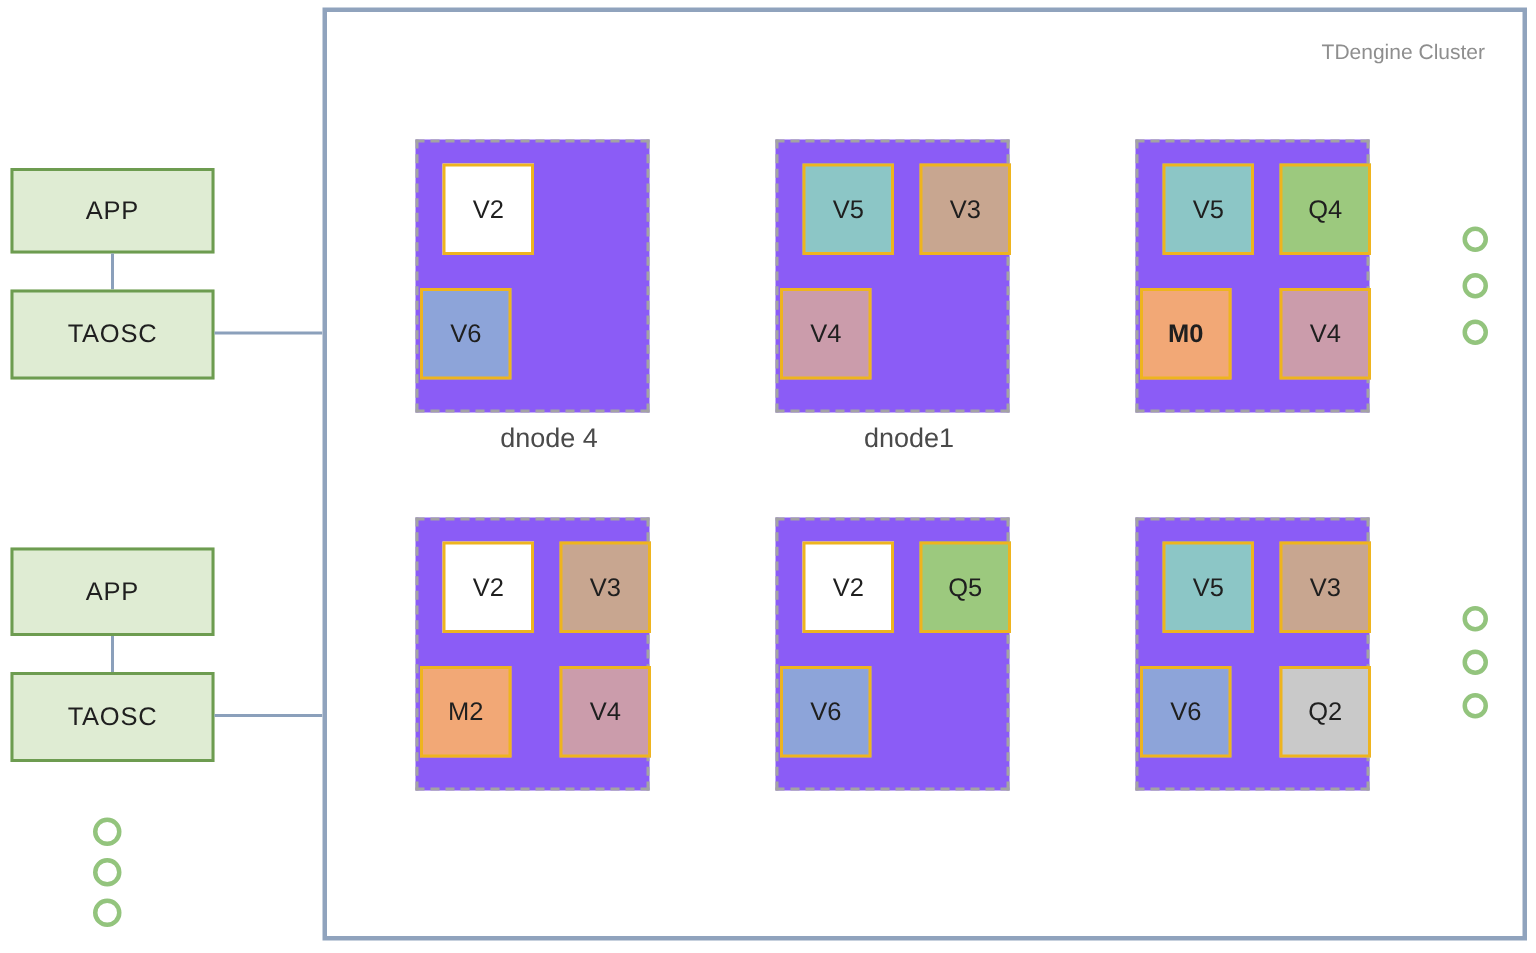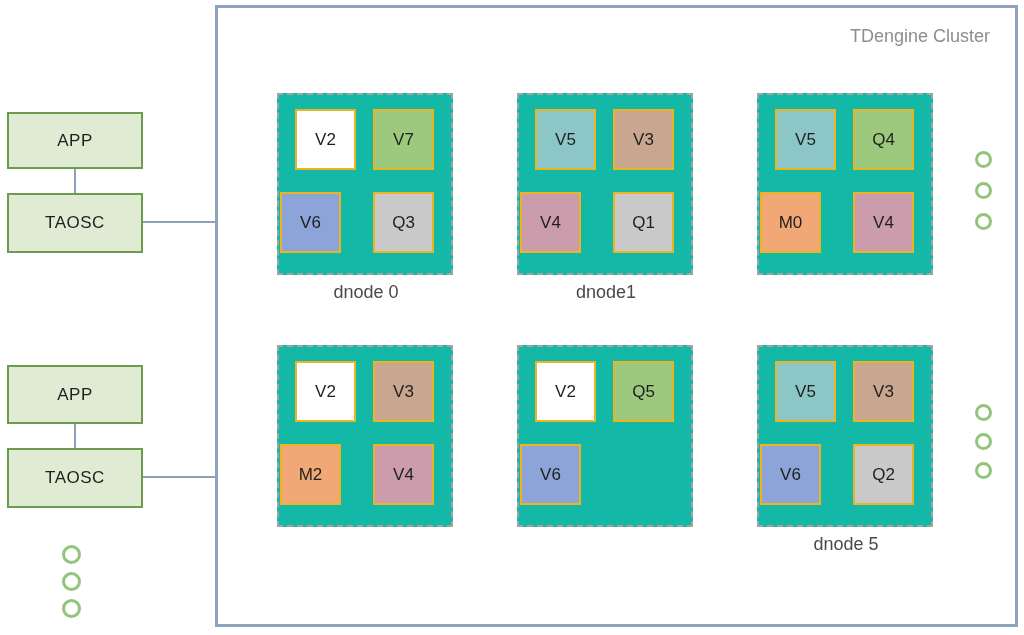--- a/index.html
+++ b/index.html
@@ -35,30 +35,30 @@
     width: 803px;
     height: 622px;
     border: 3px solid #90a3bd;
     box-sizing: border-box;
     background: #ffffff;
   }
   .cluster-title {
     position: absolute;
     top: 21px;
     right: 28px;
-    font-size: 18px;
+    font-size: 14px;
     color: #8e8e8e;
   }
   
   .dnode { position: absolute; width: 178px; }
   .dnode-box {
     position: relative;
-    width: 176px;
+    width: 156px;
     height: 182px;
-    background: #14b8a6;
+    background: #8b5cf6;
     border: 2.5px dashed #a3a3a3;
     box-sizing: border-box;
   }
   .cell {
     position: absolute;
     width: 61px;
     height: 61px;
     border: 2px solid #eeb41f;
     box-sizing: border-box;
     display: flex;
@@ -114,42 +114,39 @@
   <div class="dot" style="left:62px; top:545px; width:19px; height:19px;"></div>
   <div class="dot" style="left:62px; top:572px; width:19px; height:19px;"></div>
   <div class="dot" style="left:62px; top:599px; width:19px; height:19px;"></div>
 
   <div class="cluster"></div>
   <div class="cluster-title" style="position:absolute; top:26px; right:34px;">TDengine Cluster</div>
 
   <div class="dnode" style="left:277px; top:93px;">
     <div class="dnode-box">
       <div class="cell c0" style="background-color: rgb(255, 255, 255);">V2</div>
-      <div class="cell c1" style="background-color: rgb(156, 201, 126);">V7</div>
       <div class="cell c2" style="background-color: rgb(141, 164, 217);">V6</div>
-      <div class="cell c3" style="background-color: rgb(201, 201, 201);">Q3</div>
     </div>
-    <div class="dnode-label">dnode 0</div>
+    <div class="dnode-label">dnode 4</div>
   </div>
 
   <div class="dnode" style="left:517px; top:93px;">
     <div class="dnode-box">
       <div class="cell c0" style="background-color: rgb(140, 198, 198);">V5</div>
       <div class="cell c1" style="background-color: rgb(200, 166, 144);">V3</div>
       <div class="cell c2" style="background-color: rgb(203, 156, 171);">V4</div>
-      <div class="cell c3" style="background-color: rgb(201, 201, 201);">Q1</div>
     </div>
     <div class="dnode-label">dnode1</div>
   </div>
 
   <div class="dnode" style="left:757px; top:93px;">
     <div class="dnode-box">
       <div class="cell c0" style="background-color: rgb(140, 198, 198);">V5</div>
       <div class="cell c1" style="background-color: rgb(156, 201, 126);">Q4</div>
-      <div class="cell c2" style="background-color: rgb(242, 168, 118);">M0</div>
+      <div class="cell c2" style="background-color: rgb(242, 168, 118); font-weight: bold;">M0</div>
       <div class="cell c3" style="background-color: rgb(203, 156, 171);">V4</div>
     </div>
   </div>
 
   <div class="dnode" style="left:277px; top:345px;">
     <div class="dnode-box">
       <div class="cell c0" style="background-color: rgb(255, 255, 255);">V2</div>
       <div class="cell c1" style="background-color: rgb(200, 166, 144);">V3</div>
       <div class="cell c2" style="background-color: rgb(242, 168, 118);">M2</div>
       <div class="cell c3" style="background-color: rgb(203, 156, 171);">V4</div>
@@ -164,21 +161,20 @@
     </div>
   </div>
 
   <div class="dnode" style="left:757px; top:345px;">
     <div class="dnode-box">
       <div class="cell c0" style="background-color: rgb(140, 198, 198);">V5</div>
       <div class="cell c1" style="background-color: rgb(200, 166, 144);">V3</div>
       <div class="cell c2" style="background-color: rgb(141, 164, 217);">V6</div>
       <div class="cell c3" style="background-color: rgb(201, 201, 201);">Q2</div>
     </div>
-    <div class="dnode-label">dnode 5</div>
   </div>
 
   <div class="dot" style="left:975px; top:151px;"></div>
   <div class="dot" style="left:975px; top:182px;"></div>
   <div class="dot" style="left:975px; top:213px;"></div>
 
   <div class="dot" style="left:975px; top:404px;"></div>
   <div class="dot" style="left:975px; top:433px;"></div>
   <div class="dot" style="left:975px; top:462px;"></div>
 

